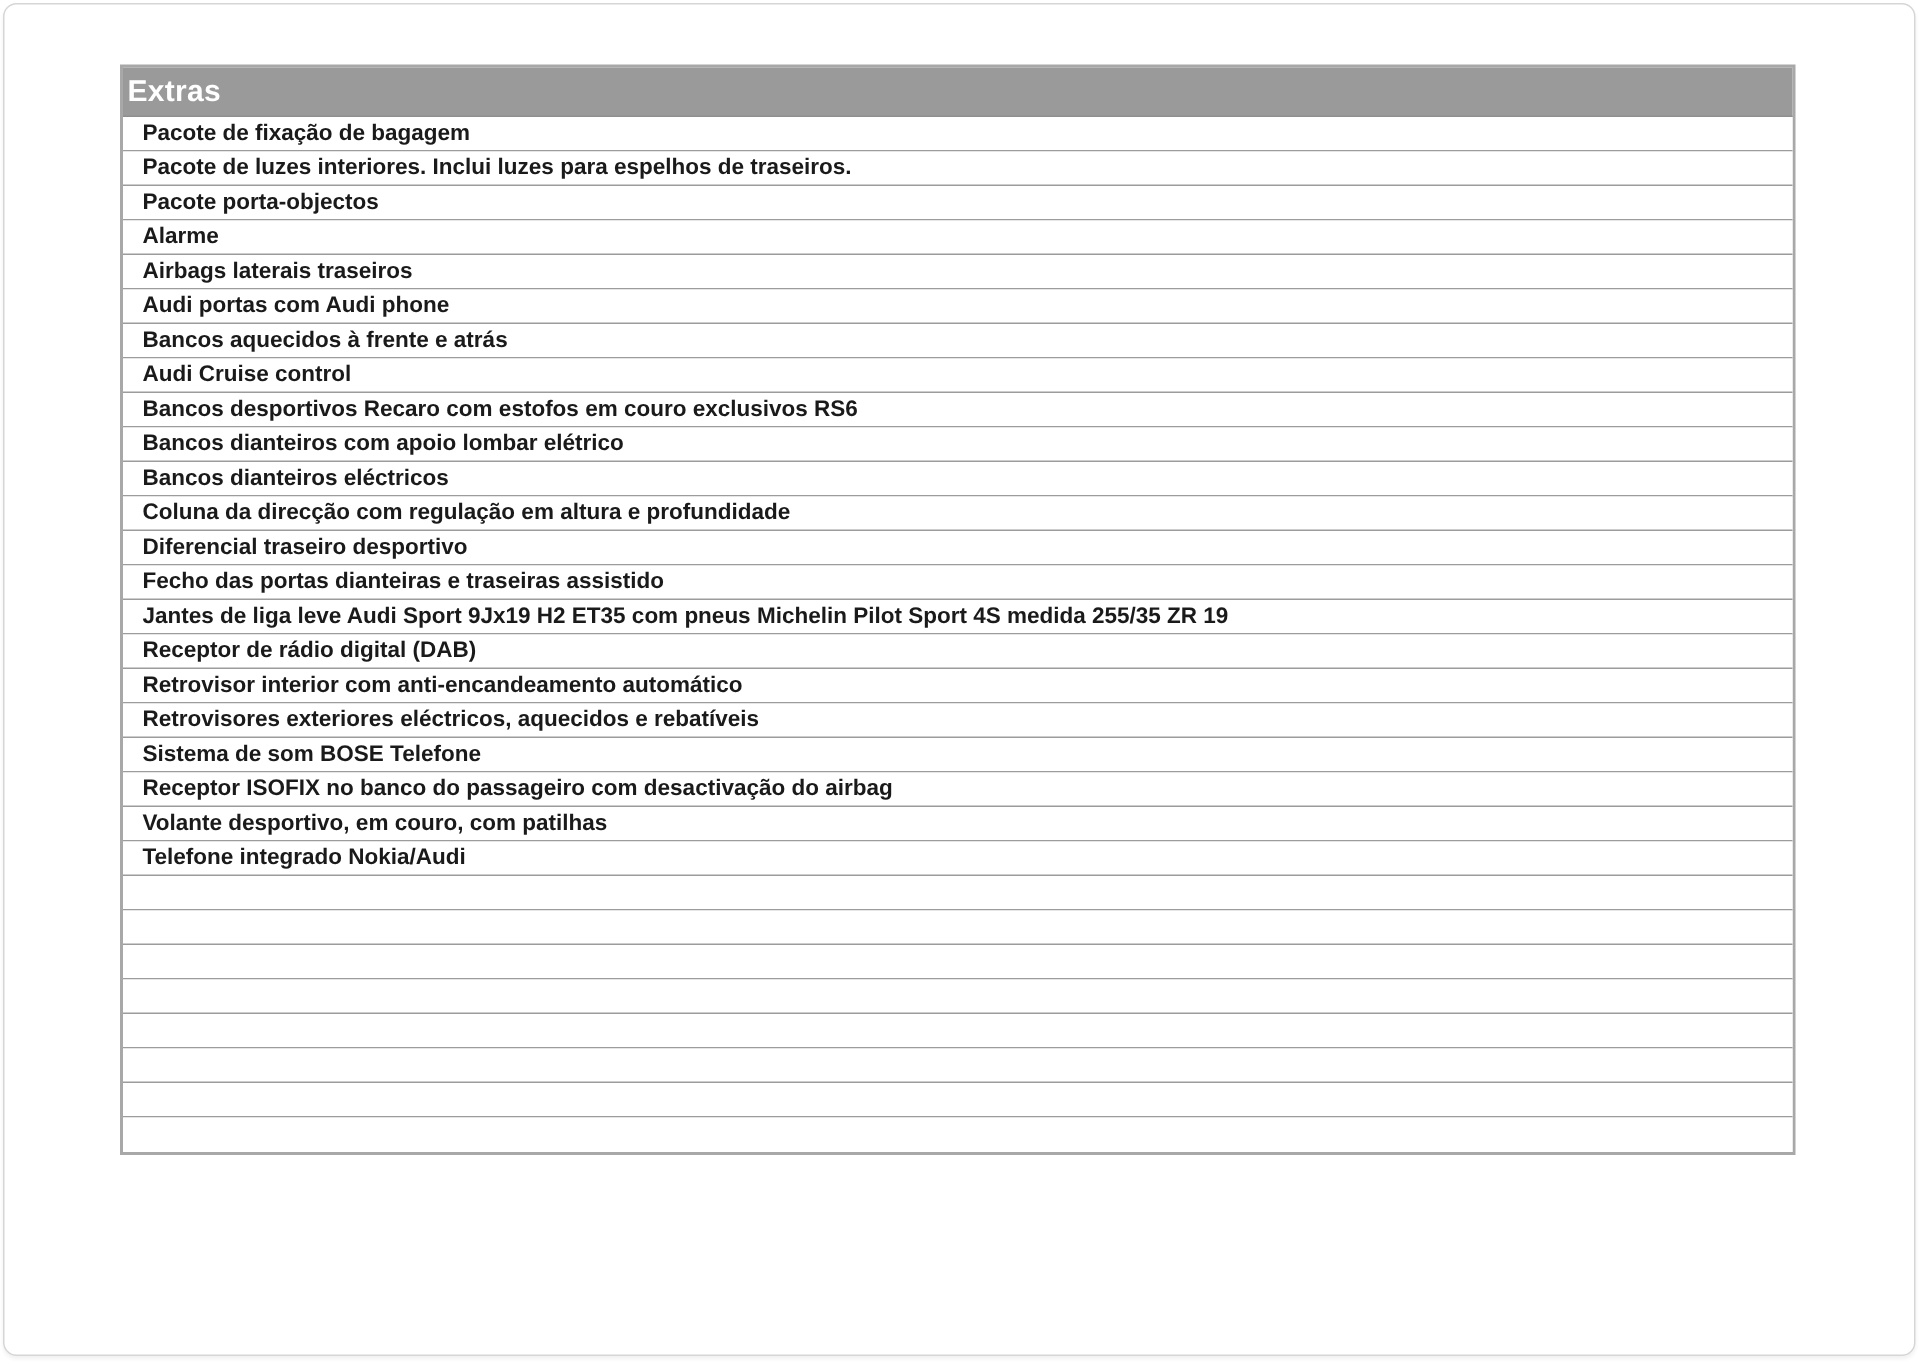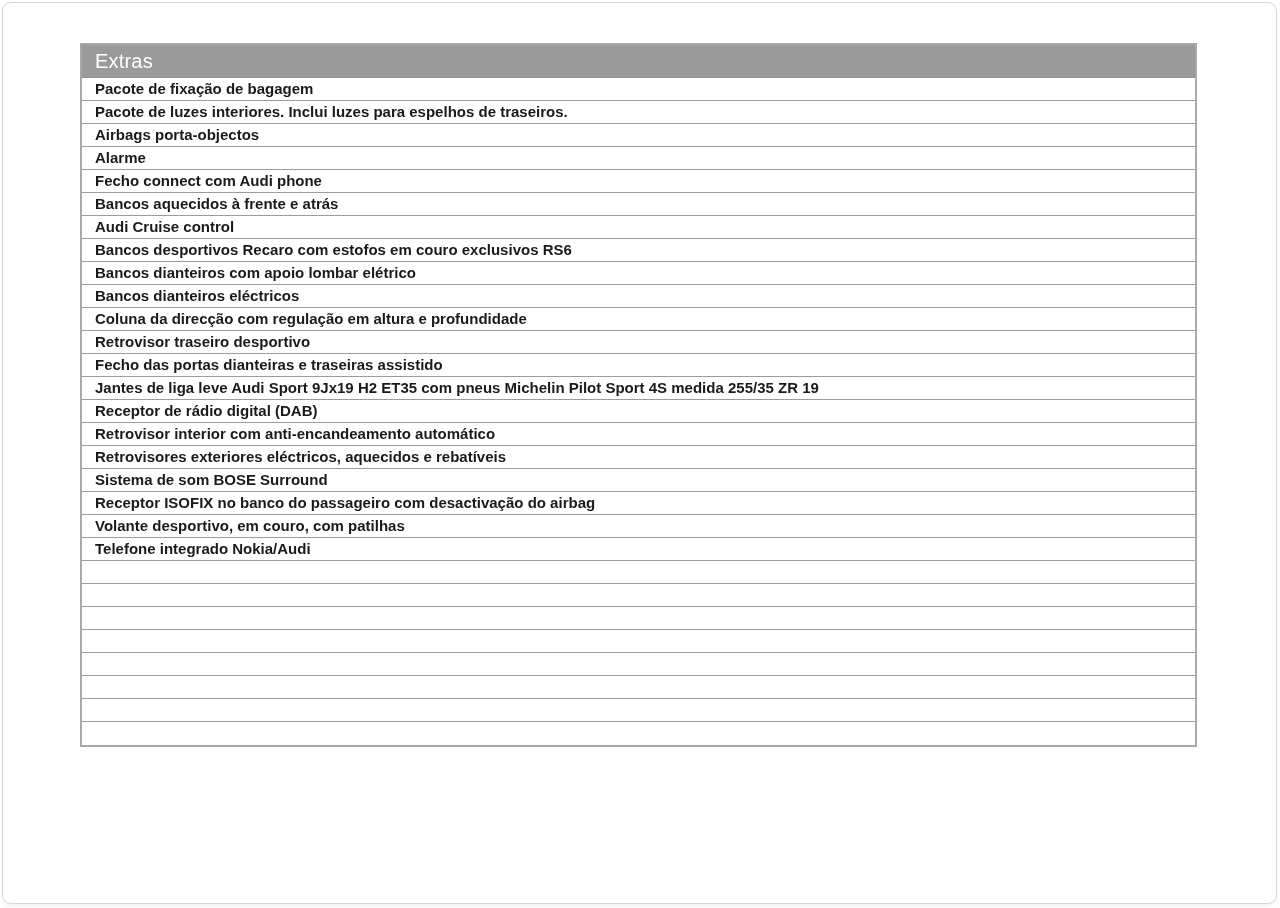--- a/index.html
+++ b/index.html
@@ -39,22 +39,22 @@
     height: 33px;
     background: var(--header-bg, #9a9a9a);
     border-bottom: 1px solid #8f8f8f;
     display: flex;
     align-items: center;
     box-sizing: border-box;
   }
   .table-header .header-label {
     color: var(--header-text, #ffffff);
     font-size: 20px;
-    font-weight: normal;
-    padding-left: 13px;
+    font-weight: bold;
+    padding-left: 3px;
     letter-spacing: 0.2px;
   }
   .table-row {
     height: 23px;
     box-sizing: border-box;
     border-bottom: 1px solid var(--row-border, #9c9c9c);
     background: #ffffff;
     display: flex;
     align-items: flex-end;
     overflow: hidden;
@@ -84,31 +84,34 @@
     <div id="rows-container">
   <div class="table-row">
     <span class="row-label">Pacote de fixação de bagagem</span>
   </div>
 
   <div class="table-row">
     <span class="row-label">Pacote de luzes interiores. Inclui luzes para espelhos de traseiros.</span>
   </div>
 
   <div class="table-row">
-    <span class="row-label">Airbags porta-objectos</span>
+    <span class="row-label">Pacote porta-objectos</span>
   </div>
 
   <div class="table-row">
     <span class="row-label">Alarme</span>
   </div>
 
-
-
-  <div class="table-row">
-    <span class="row-label">Fecho connect com Audi phone</span>
+  <div class="table-row">
+    <span class="row-label">Airbags laterais traseiros</span>
+  </div>
+
+
+  <div class="table-row">
+    <span class="row-label">Audi portas com Audi phone</span>
   </div>
 
   <div class="table-row">
     <span class="row-label">Bancos aquecidos à frente e atrás</span>
   </div>
 
   <div class="table-row">
     <span class="row-label">Audi Cruise control</span>
   </div>
 
@@ -122,21 +125,21 @@
 
   <div class="table-row">
     <span class="row-label">Bancos dianteiros eléctricos</span>
   </div>
 
   <div class="table-row">
     <span class="row-label">Coluna da direcção com regulação em altura e profundidade</span>
   </div>
 
   <div class="table-row">
-    <span class="row-label">Retrovisor traseiro desportivo</span>
+    <span class="row-label">Diferencial traseiro desportivo</span>
   </div>
 
   <div class="table-row">
     <span class="row-label">Fecho das portas dianteiras e traseiras assistido</span>
   </div>
 
 
   <div class="table-row">
     <span class="row-label">Jantes de liga leve Audi Sport 9Jx19 H2 ET35 com pneus Michelin Pilot Sport 4S medida 255/35 ZR 19</span>
   </div>
@@ -147,21 +150,21 @@
 
   <div class="table-row">
     <span class="row-label">Retrovisor interior com anti-encandeamento automático</span>
   </div>
 
   <div class="table-row">
     <span class="row-label">Retrovisores exteriores eléctricos, aquecidos e rebatíveis</span>
   </div>
 
   <div class="table-row">
-    <span class="row-label">Sistema de som BOSE Surround</span>
+    <span class="row-label">Sistema de som BOSE Telefone</span>
   </div>
 
   <div class="table-row">
     <span class="row-label">Receptor ISOFIX no banco do passageiro com desactivação do airbag</span>
   </div>
 
 
   <div class="table-row">
     <span class="row-label">Volante desportivo, em couro, com patilhas</span>
   </div>

